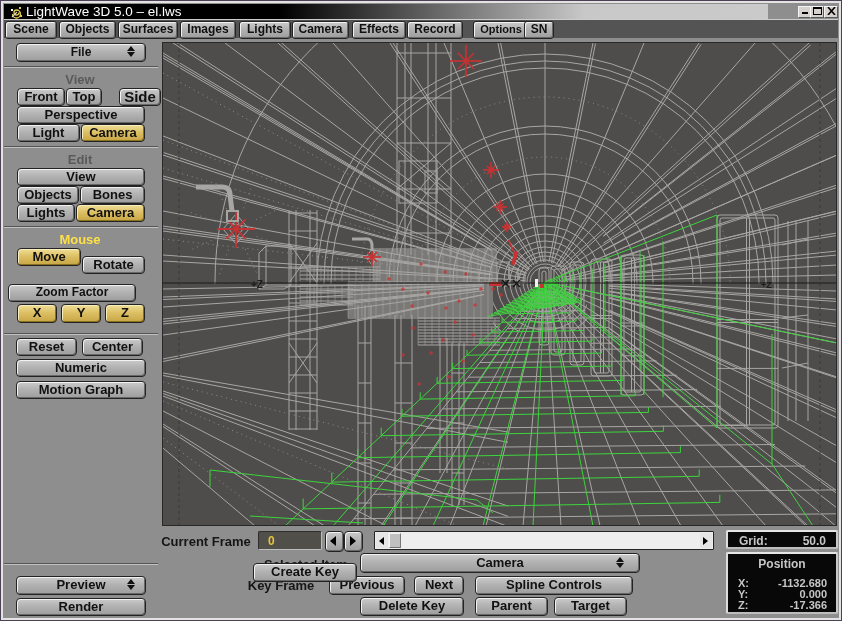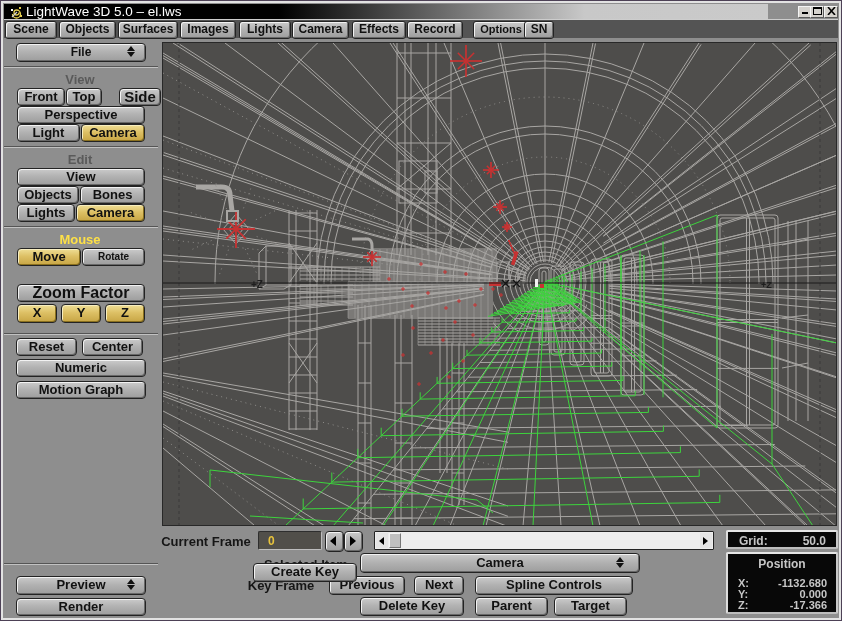--- a/index.html
+++ b/index.html
@@ -78,22 +78,22 @@
 <div class="lab" style="left:0px;top:152px;width:160px;color:#5a5a5a;font-size:13px">Edit</div>
 <div class="b" style="left:17px;top:168px;width:126px;height:16px;line-height:15px;font-size:13px">View</div>
 <div class="b" style="left:17px;top:186px;width:60px;height:16px;line-height:15px;font-size:13px">Objects</div>
 <div class="b" style="left:80px;top:186px;width:63px;height:16px;line-height:15px;font-size:13px">Bones</div>
 <div class="b" style="left:17px;top:204px;width:56px;height:16px;line-height:15px;font-size:13px">Lights</div>
 <div class="b y" style="left:76px;top:204px;width:67px;height:16px;line-height:15px;font-size:13px">Camera</div>
 <div style="position:absolute;left:4px;top:226px;width:154px;height:1px;background:#555"></div>
 <div style="position:absolute;left:4px;top:227px;width:154px;height:1px;background:#c2c2c2"></div>
 <div class="lab" style="left:0px;top:232px;width:160px;color:#fde047;font-size:13px">Mouse</div>
 <div class="b y" style="left:17px;top:248px;width:62px;height:16px;line-height:15px;font-size:13px">Move</div>
-<div class="b" style="left:82px;top:248px;width:61px;height:16px;line-height:15px;font-size:10px">Rotate</div>
-<div class="b" style="left:17px;top:284px;width:126px;height:16px;line-height:15px;font-size:16px">Zoom Factor</div>
+<div class="b" style="left:82px;top:256px;width:61px;height:16px;line-height:15px;font-size:13px">Rotate</div>
+<div class="b" style="left:8px;top:284px;width:126px;height:16px;line-height:15px;font-size:12px">Zoom Factor</div>
 <div class="b y" style="left:17px;top:304px;width:38px;height:17px;line-height:16px;font-size:13px">X</div>
 <div class="b y" style="left:61px;top:304px;width:38px;height:17px;line-height:16px;font-size:13px">Y</div>
 <div class="b y" style="left:105px;top:304px;width:38px;height:17px;line-height:16px;font-size:13px">Z</div>
 <div style="position:absolute;left:4px;top:333px;width:154px;height:1px;background:#555"></div>
 <div style="position:absolute;left:4px;top:334px;width:154px;height:1px;background:#c2c2c2"></div>
 <div class="b" style="left:16px;top:338px;width:59px;height:16px;line-height:15px;font-size:13px">Reset</div>
 <div class="b" style="left:82px;top:338px;width:59px;height:16px;line-height:15px;font-size:13px">Center</div>
 <div class="b" style="left:16px;top:359px;width:128px;height:16px;line-height:15px;font-size:13px">Numeric</div>
 <div class="b" style="left:16px;top:381px;width:128px;height:16px;line-height:15px;font-size:13px">Motion Graph</div>
 <div style="position:absolute;left:4px;top:563px;width:154px;height:1px;background:#555"></div>

